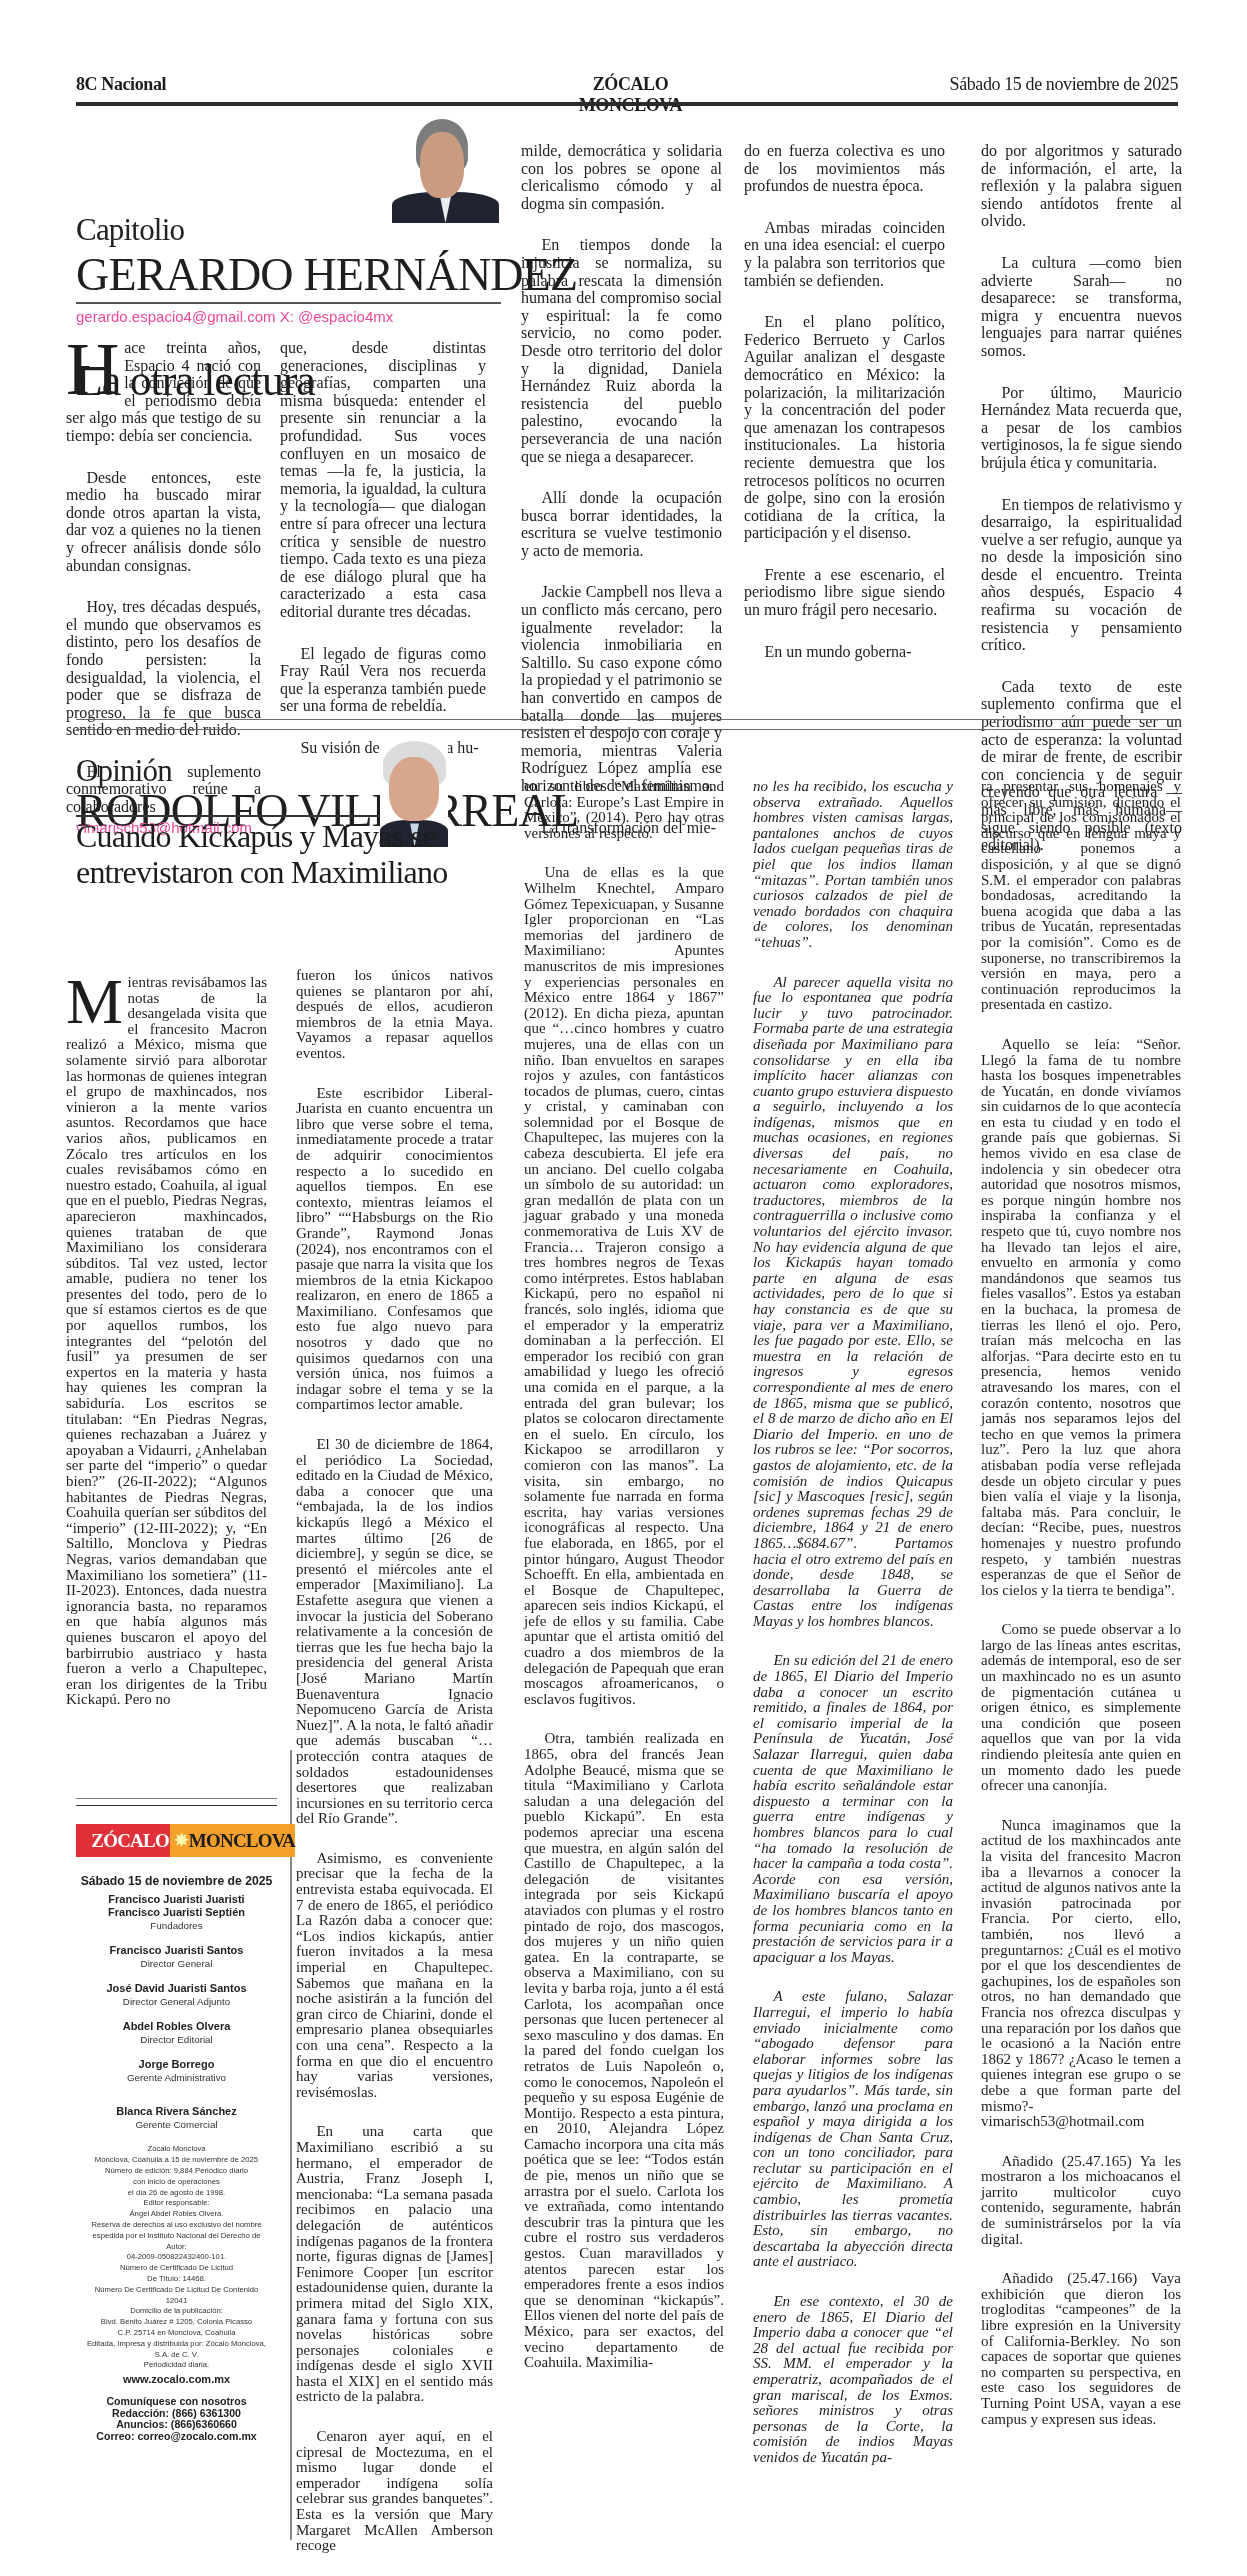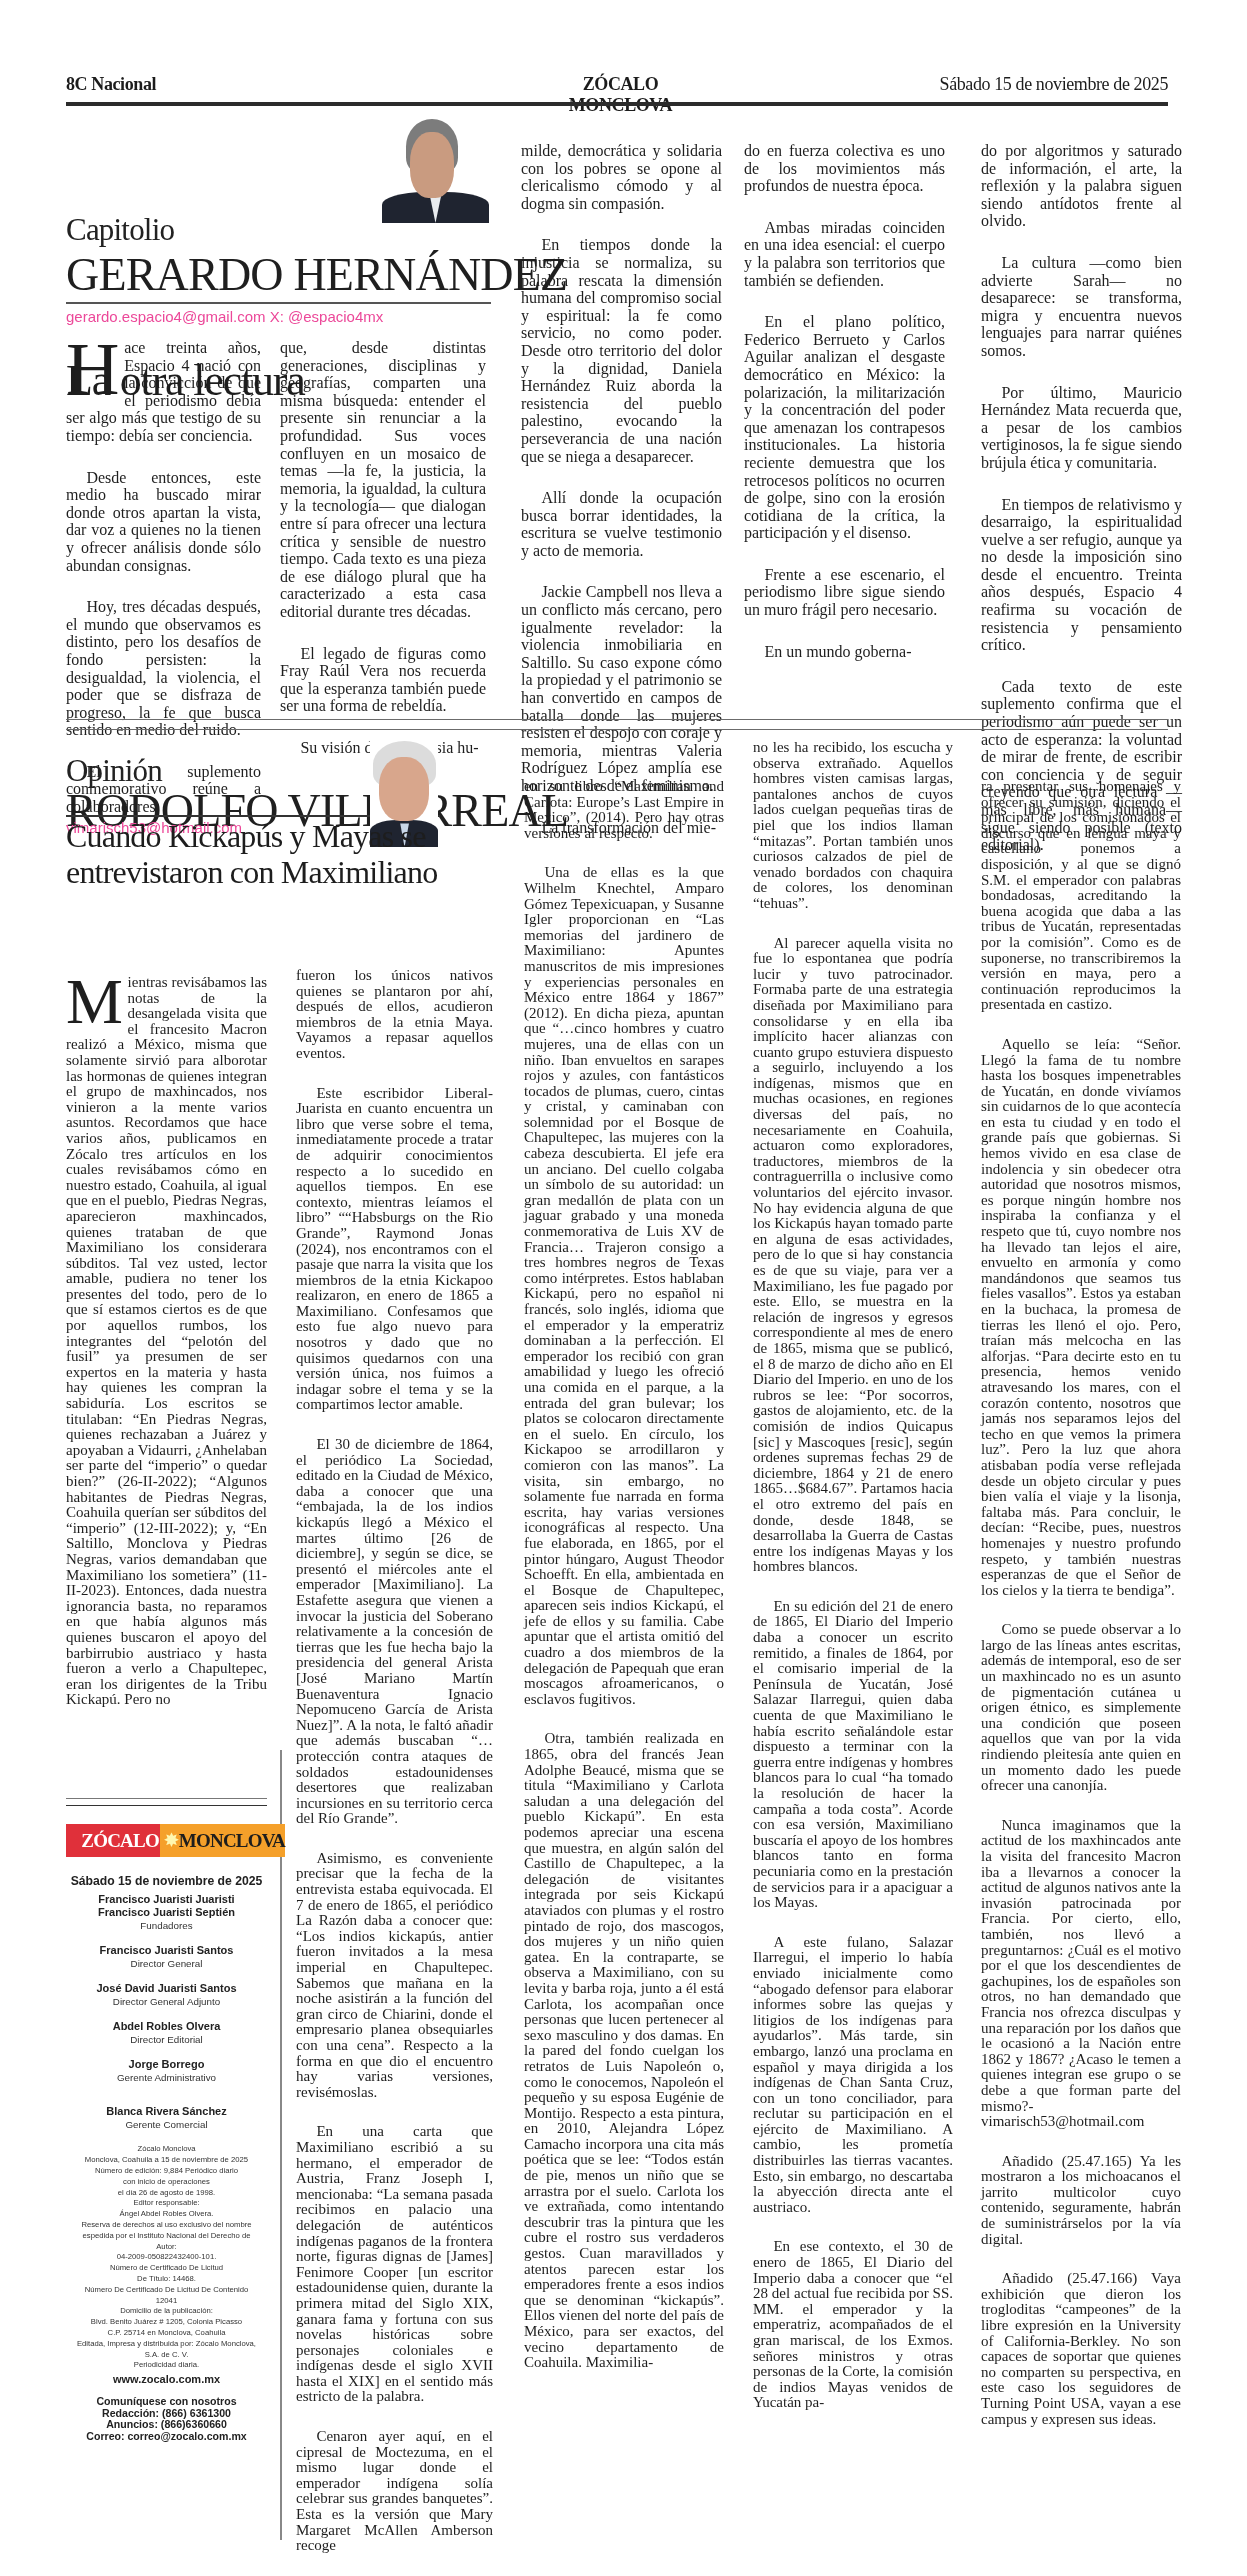--- a/index.html
+++ b/index.html
@@ -1,21 +1,21 @@
 <!DOCTYPE html>
 <html style="font-size:12.6px"><head>
 <meta charset="utf-8">
 <style>
   * { box-sizing: border-box; margin: 0; padding: 0; }
   html, body { background: #ffffff; }
   body {
     width: 1248px; height: 2576px; position: relative; overflow: hidden;
     font-family: "DejaVu Serif", serif; color: #1c1c1c;
   }
-  .abs { position: absolute; }
+  .abs { position: absolute; margin-left: 10px; }
   .header-bar { left: 66px; top: 69px; width: 1102px; height: 39px; }
   .hdr-left, .hdr-center, .hdr-right {
     position: absolute; top: 4.7px; font-family: "Liberation Serif", serif;
     font-size: 18px; letter-spacing: -0.4px;
   }
   .hdr-left { left: 0; font-weight: bold; }
   .hdr-center { left: 472px; width: 165px; text-align: center; font-weight: bold; }
   .hdr-right { right: 0; }
   .hdr-rule { position: absolute; left: 0; top: 33px; width: 100%; height: 3.9px; background: #2b2b2b; }
 
@@ -141,21 +141,21 @@
   <p>El 30 de diciembre de 1864, el periódico La Sociedad, editado en la Ciudad de México, daba a conocer que una “embajada, la de los indios kickapús llegó a México el martes último [26 de diciembre], y según se dice, se presentó el miércoles ante el emperador [Maximiliano]. La Estafette asegura que vienen a invocar la justicia del Soberano relativamente a la concesión de tierras que les fue hecha bajo la presidencia del general Arista [José Mariano Martín Buenaventura Ignacio Nepomuceno García de Arista Nuez]”. A la nota, le faltó añadir que además buscaban “…protección contra ataques de soldados estadounidenses desertores que realizaban incursiones en su territorio cerca del Río Grande”.</p>
   <p>Asimismo, es conveniente precisar que la fecha de la entrevista estaba equivocada. El 7 de enero de 1865, el periódico La Razón daba a conocer que: “Los indios kickapús, antier fueron invitados a la mesa imperial en Chapultepec. Sabemos que mañana en la noche asistirán a la función del gran circo de Chiarini, donde el empresario planea obsequiarles con una cena”. Respecto a la forma en que dio el encuentro hay varias versiones, revisémoslas.</p>
   <p>En una carta que Maximiliano escribió a su hermano, el emperador de Austria, Franz Joseph I, mencionaba: “La semana pasada recibimos en palacio una delegación de auténticos indígenas paganos de la frontera norte, figuras dignas de [James] Fenimore Cooper [un escritor estadounidense quien, durante la primera mitad del Siglo XIX, ganara fama y fortuna con sus novelas históricas sobre personajes coloniales e indígenas desde el siglo XVII hasta el XIX] en el sentido más estricto de la palabra.</p>
   <p>Cenaron ayer aquí, en el cipresal de Moctezuma, en el mismo lugar donde el emperador indígena solía celebrar sus grandes banquetes”. Esta es la versión que Mary Margaret McAllen Amberson recoge</p>
 </div>
 <div class="col col2" style="left:524px; top:755px; width:200px;">
   <p class="noindent">en su libro “Maximilian and Carlota: Europe’s Last Empire in Mexico”, (2014). Pero hay otras versiones al respecto.</p>
   <p>Una de ellas es la que Wilhelm Knechtel, Amparo Gómez Tepexicuapan, y Susanne Igler proporcionan en “Las memorias del jardinero de Maximiliano: Apuntes manuscritos de mis impresiones y experiencias personales en México entre 1864 y 1867” (2012). En dicha pieza, apuntan que “…cinco hombres y cuatro mujeres, una de ellas con un niño. Iban envueltos en sarapes rojos y azules, con fantásticos tocados de plumas, cuero, cintas y cristal, y caminaban con solemnidad por el Bosque de Chapultepec, las mujeres con la cabeza descubierta. El jefe era un anciano. Del cuello colgaba un símbolo de su autoridad: un gran medallón de plata con un jaguar grabado y una moneda conmemorativa de Luis XV de Francia… Trajeron consigo a tres hombres negros de Texas como intérpretes. Estos hablaban Kickapú, pero no español ni francés, solo inglés, idioma que el emperador y la emperatriz dominaban a la perfección. El emperador los recibió con gran amabilidad y luego les ofreció una comida en el parque, a la entrada del gran bulevar; los platos se colocaron directamente en el suelo. En círculo, los Kickapoo se arrodillaron y comieron con las manos”. La visita, sin embargo, no solamente fue narrada en forma escrita, hay varias versiones iconográficas al respecto. Una fue elaborada, en 1865, por el pintor húngaro, August Theodor Schoefft. En ella, ambientada en el Bosque de Chapultepec, aparecen seis indios Kickapú, el jefe de ellos y su familia. Cabe apuntar que el artista omitió del cuadro a dos miembros de la delegación de Papequah que eran moscagos afroamericanos, o esclavos fugitivos.</p>
   <p>Otra, también realizada en 1865, obra del francés Jean Adolphe Beaucé, misma que se titula “Maximiliano y Carlota saludan a una delegación del pueblo Kickapú”. En esta podemos apreciar una escena que muestra, en algún salón del Castillo de Chapultepec, a la delegación de visitantes integrada por seis Kickapú ataviados con plumas y el rostro pintado de rojo, dos mascogos, dos mujeres y un niño quien gatea. En la contraparte, se observa a Maximiliano, con su levita y barba roja, junto a él está Carlota, los acompañan once personas que lucen pertenecer al sexo masculino y dos damas. En la pared del fondo cuelgan los retratos de Luis Napoleón o, como le conocemos, Napoleón el pequeño y su esposa Eugénie de Montijo. Respecto a esta pintura, en 2010, Alejandra López Camacho incorpora una cita más poética que se lee: “Todos están de pie, menos un niño que se arrastra por el suelo. Carlota los ve extrañada, como intentando descubrir tras la pintura que les cubre el rostro sus verdaderos gestos. Cuan maravillados y atentos parecen estar los emperadores frente a esos indios que se denominan “kickapús”. Ellos vienen del norte del país de México, para ser exactos, del vecino departamento de Coahuila. Maximilia-</p>
 </div>
-<div class="col col2" style="left:753px; top:716px; width:200px;">
+<div class="col col2" style="left:753px; top:755px; width:200px;font-style:italic;">
   <p class="noindent">no les ha recibido, los escucha y observa extrañado. Aquellos hombres visten camisas largas, pantalones anchos de cuyos lados cuelgan pequeñas tiras de piel que los indios llaman “mitazas”. Portan también unos curiosos calzados de piel de venado bordados con chaquira de colores, los denominan “tehuas”.</p>
   <p>Al parecer aquella visita no fue lo espontanea que podría lucir y tuvo patrocinador. Formaba parte de una estrategia diseñada por Maximiliano para consolidarse y en ella iba implícito hacer alianzas con cuanto grupo estuviera dispuesto a seguirlo, incluyendo a los indígenas, mismos que en muchas ocasiones, en regiones diversas del país, no necesariamente en Coahuila, actuaron como exploradores, traductores, miembros de la contraguerrilla o inclusive como voluntarios del ejército invasor. No hay evidencia alguna de que los Kickapús hayan tomado parte en alguna de esas actividades, pero de lo que si hay constancia es de que su viaje, para ver a Maximiliano, les fue pagado por este. Ello, se muestra en la relación de ingresos y egresos correspondiente al mes de enero de 1865, misma que se publicó, el 8 de marzo de dicho año en El Diario del Imperio. en uno de los rubros se lee: “Por socorros, gastos de alojamiento, etc. de la comisión de indios Quicapus [sic] y Mascoques [resic], según ordenes supremas fechas 29 de diciembre, 1864 y 21 de enero 1865…$684.67”. Partamos hacia el otro extremo del país en donde, desde 1848, se desarrollaba la Guerra de Castas entre los indígenas Mayas y los hombres blancos.</p>
   <p>En su edición del 21 de enero de 1865, El Diario del Imperio daba a conocer un escrito remitido, a finales de 1864, por el comisario imperial de la Península de Yucatán, José Salazar Ilarregui, quien daba cuenta de que Maximiliano le había escrito señalándole estar dispuesto a terminar con la guerra entre indígenas y hombres blancos para lo cual “ha tomado la resolución de hacer la campaña a toda costa”. Acorde con esa versión, Maximiliano buscaría el apoyo de los hombres blancos tanto en forma pecuniaria como en la prestación de servicios para ir a apaciguar a los Mayas.</p>
   <p>A este fulano, Salazar Ilarregui, el imperio lo había enviado inicialmente como “abogado defensor para elaborar informes sobre las quejas y litigios de los indígenas para ayudarlos”. Más tarde, sin embargo, lanzó una proclama en español y maya dirigida a los indígenas de Chan Santa Cruz, con un tono conciliador, para reclutar su participación en el ejército de Maximiliano. A cambio, les prometía distribuirles las tierras vacantes. Esto, sin embargo, no descartaba la abyección directa ante el austriaco.</p>
   <p>En ese contexto, el 30 de enero de 1865, El Diario del Imperio daba a conocer que “el 28 del actual fue recibida por SS. MM. el emperador y la emperatriz, acompañados de el gran mariscal, de los Exmos. señores ministros y otras personas de la Corte, la comisión de indios Mayas venidos de Yucatán pa-</p>
 </div>
 <div class="col col2" style="left:981px; top:755px; width:200px;">
   <p class="noindent">ra presentar sus homenajes y ofrecer su sumisión, diciendo el principal de los comisionados el discurso que en lengua maya y castellano ponemos a disposición, y al que se dignó S.M. el emperador con palabras bondadosas, acreditando la buena acogida que daba a las tribus de Yucatán, representadas por la comisión”. Como es de suponerse, no transcribiremos la versión en maya, pero a continuación reproducimos la presentada en castizo.</p>
   <p>Aquello se leía: “Señor. Llegó la fama de tu nombre hasta los bosques impenetrables de Yucatán, en donde vivíamos sin cuidarnos de lo que acontecía en esta tu ciudad y en todo el grande país que gobiernas. Si hemos vivido en esa clase de indolencia y sin obedecer otra autoridad que nosotros mismos, es porque ningún hombre nos inspiraba la confianza y el respeto que tú, cuyo nombre nos ha llevado tan lejos el aire, envuelto en armonía y como mandándonos que seamos tus fieles vasallos”. Estos ya estaban en la buchaca, la promesa de tierras les llenó el ojo. Pero, traían más melcocha en las alforjas. “Para decirte esto en tu presencia, hemos venido atravesando los mares, con el corazón contento, nosotros que jamás nos separamos lejos del techo en que vemos la primera luz”. Pero la luz que ahora atisbaban podía verse reflejada desde un objeto circular y pues bien valía el viaje y la lisonja, faltaba más. Para concluir, le decían: “Recibe, pues, nuestros homenajes y nuestro profundo respeto, y también nuestras esperanzas de que el Señor de los cielos y la tierra te bendiga”.</p>
   <p>Como se puede observar a lo largo de las líneas antes escritas, además de intemporal, eso de ser un maxhincado no es un asunto de pigmentación cutánea u origen étnico, es simplemente una condición que poseen aquellos que van por la vida rindiendo pleitesía ante quien en un momento dado les puede ofrecer una canonjía.</p>

